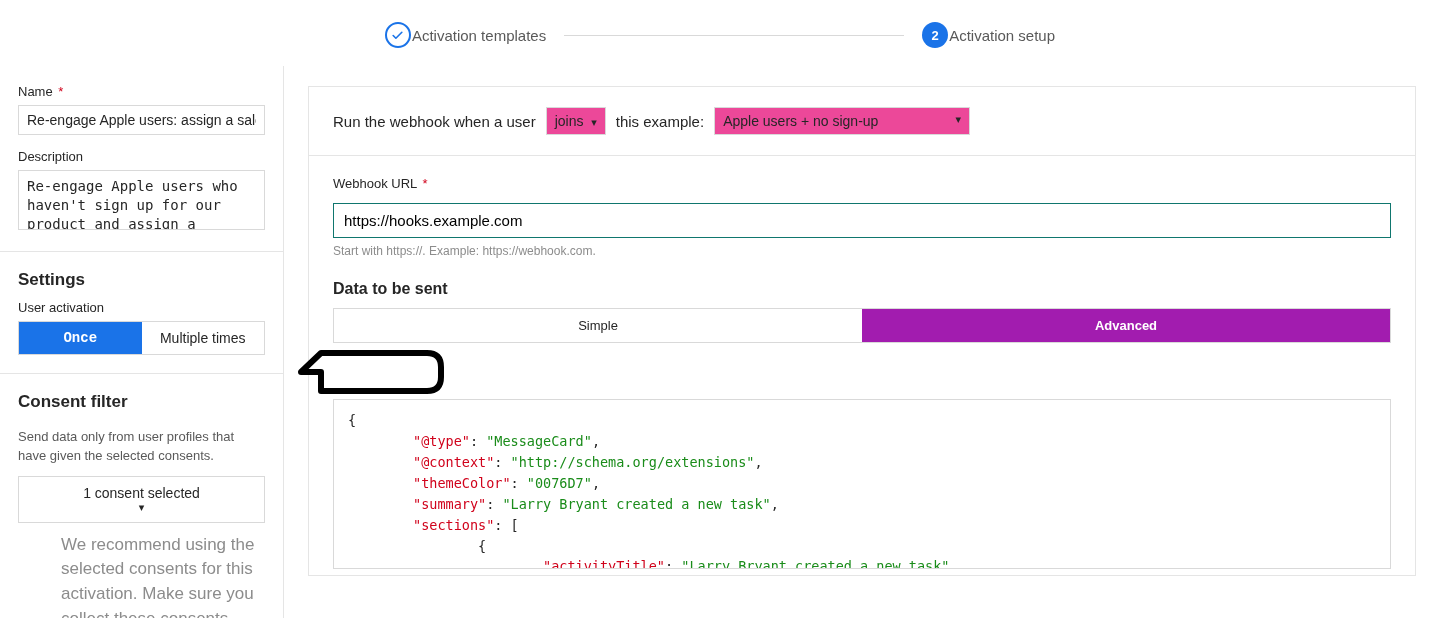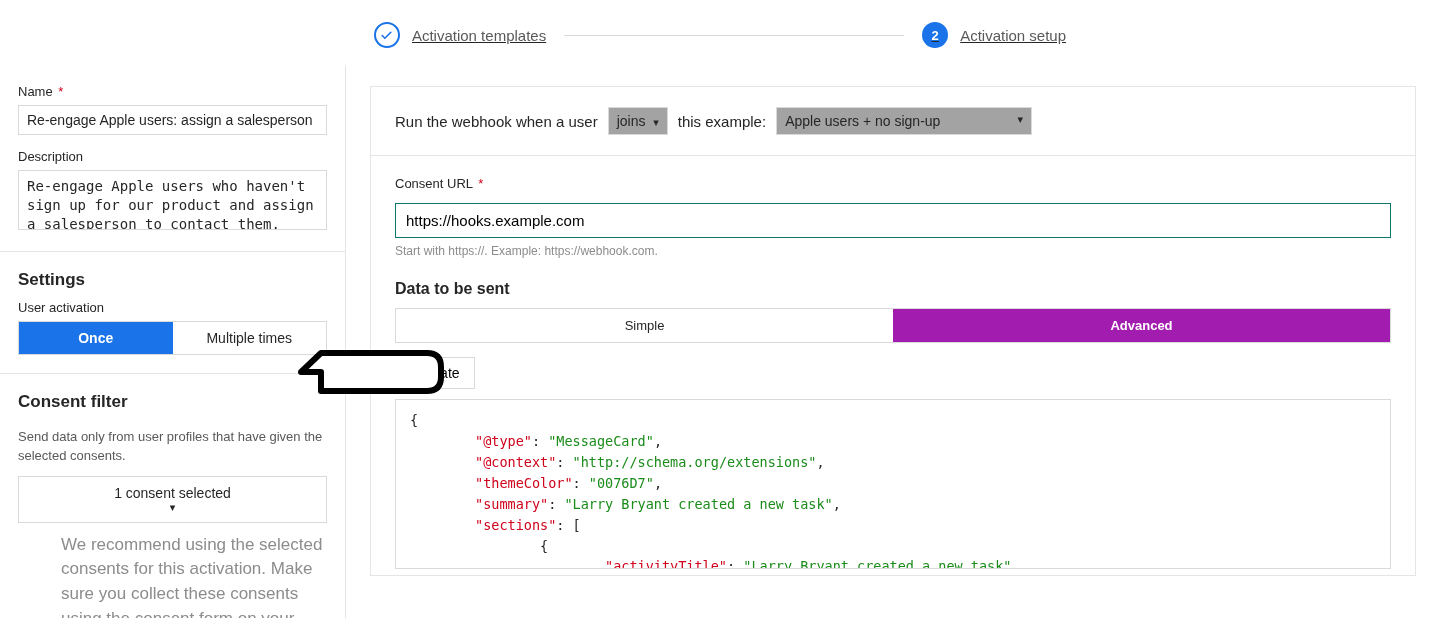--- a/index.html
+++ b/index.html
@@ -17,22 +17,21 @@
 .stepper {
   display: flex;
   align-items: center;
   justify-content: center;
   padding: 22px 0 18px;
   gap: 0;
 }
 .step {
   display: flex;
   align-items: center;
-  gap: 12px;
-  text-decoration: underline;
+  gap: 1px;
 }
 .step-circle {
   width: 26px; height: 26px;
   border-radius: 50%;
   display: flex; align-items: center; justify-content: center;
   font-size: 13px;
   font-weight: 600;
 }
 .step-circle.done {
   border: 2px solid #1a73e8;
@@ -54,21 +53,21 @@
   background: #d9d9d9;
   margin: 0 18px;
 }
 
 
 .layout {
   display: flex;
   height: calc(100% - 70px);
 }
 .sidebar {
-  width: 346px;
+  width: 284px;
   border-right: 1px solid #e5e5e5;
   background: #fff;
   overflow: hidden;
 }
 .sidebar-section {
   padding: 18px;
   border-bottom: 1px solid #e5e5e5;
 }
 .field-label {
   font-size: 13px;
@@ -110,20 +109,21 @@
   background: #fff;
   padding: 8px 4px;
   font-size: 14px;
   cursor: pointer;
   color: #262626;
 }
 .seg button.active {
   background: #1a73e8;
   color: #fff;
   font-weight: 600;
+  font-family: Liberation Mono, monospace;
 }
 .helper-text {
   font-size: 13px;
   color: #595959;
   line-height: 1.45;
   margin-top: 16px;
 }
 .mini-helper {
   font-size: 17px;
   color: #8c8c8c;
@@ -163,21 +163,21 @@
   display: flex;
   align-items: center;
   gap: 10px;
   font-size: 15px;
 }
 .card-row:last-child { border-bottom: none; }
 .card-row .mini-select {
   border: 1px solid #d9d9d9;
   padding: 5px 8px;
   font-size: 14px;
-  background: #a3a3a3;
+  background: #ec4899;
   cursor: pointer;
 }
 .card-row .audience-select {
   width: 256px;
   display: flex;
   justify-content: space-between;
   align-items: flex-start;
 }
 .card-section {
   padding: 20px 24px 6px;
@@ -298,21 +298,21 @@
       <div class="card-row">
         <span>Run the webhook when a user</span>
         <span class="mini-select"><span>joins</span>&nbsp;&nbsp;<span class="chev">▾</span></span>
         <span>this example:</span>
         <span class="mini-select audience-select">
             <span>Apple users + no sign-up</span>
             <span class="chev">▾</span>
           </span>
       </div>
       <div class="card-section">
-        <label class="field-label"><span>Consent URL</span> <span class="req">*</span></label>
+        <label class="field-label"><span>Webhook URL</span> <span class="req">*</span></label>
         <input class="url-input" type="text" value="https://hooks.example.com" style="">
         <div class="hint">Start with https://. Example: https://webhook.com.</div>
         <div class="data-heading">Data to be sent</div>
         <div class="tab-bar">
           <div class="tab">Simple</div>
           <div class="tab active">Advanced</div>
         </div>
         <button class="validate-btn">Validate</button>
         <div class="code-block" id="code-block">{
         <span class="k">"@type"</span>: <span class="s">"MessageCard"</span>,

